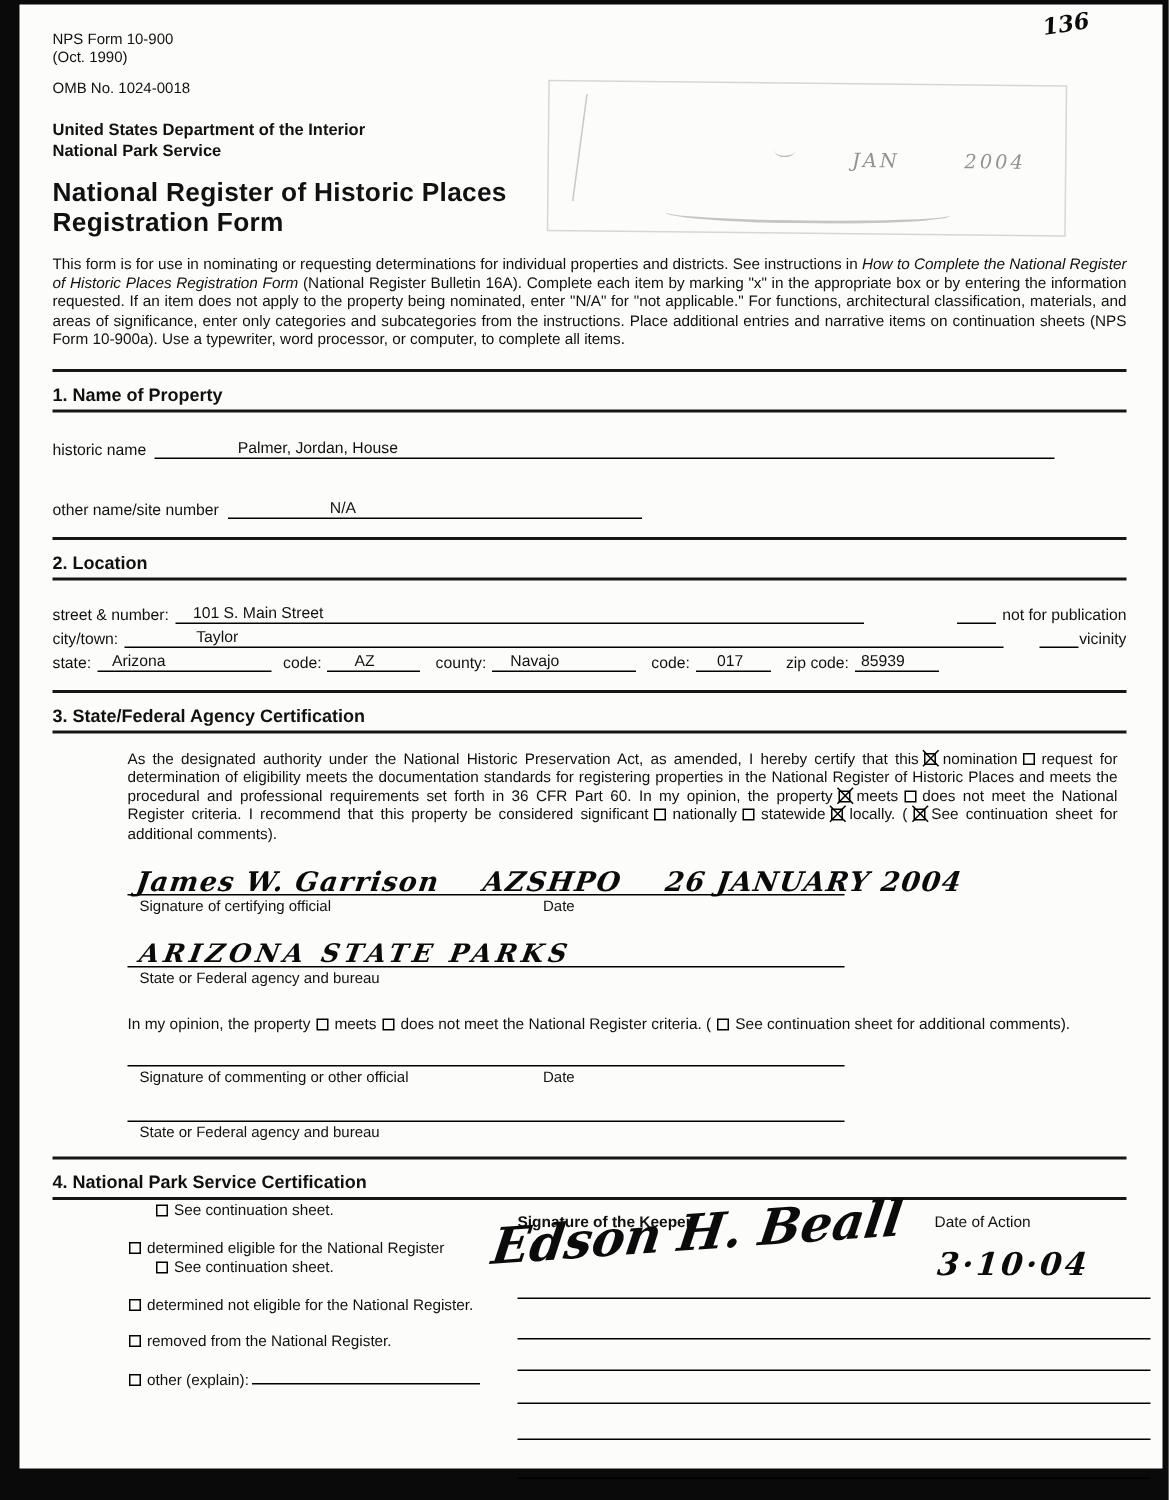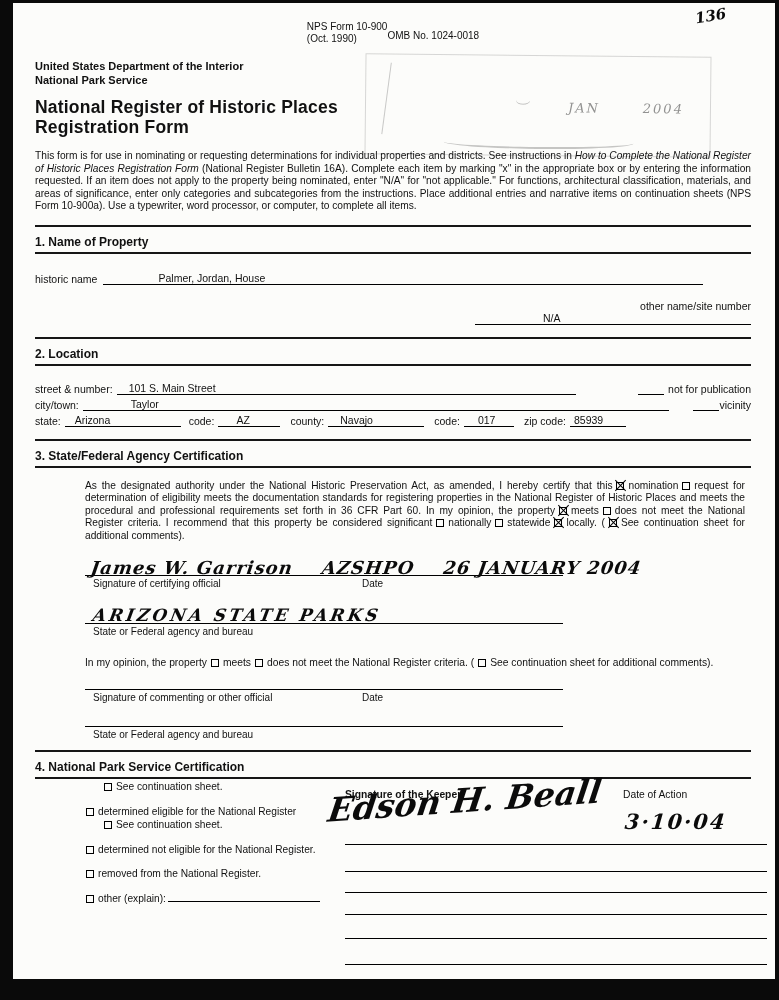--- a/index.html
+++ b/index.html
@@ -8,21 +8,21 @@
     position:relative; width:779px; height:1000px; background:#0a0a0a;
     overflow:hidden; font-family:"Liberation Sans", sans-serif; color:#111;
   }
   .page {
     position:absolute; left:13px; top:3px; width:762px; height:976px;
     background:#fcfcfa;
   }
   .content { position:absolute; left:22px; top:18px; width:716px; }
 
   
-  .hdr { display:flex; justify-content:center; font-size:10px; line-height:12px; }
+  .hdr { display:flex; justify-content:flex-end; font-size:10px; line-height:12px;flex-direction:column; }
   .omb { margin-top:9px; font-size:10px; }
   .dept { margin-top:15px; font-weight:bold; font-size:11px; line-height:13.5px; }
   .title { margin-top:11px; font-weight:bold; font-size:17.5px; line-height:19.5px; letter-spacing:0.2px; }
   .intro { margin:13px 0 0 0; font-size:10.2px; line-height:12.5px; text-align:justify; }
 
   
   .toprule { border-top:2.5px solid #161616; margin-top:12px; }
   .sechead { margin:8px 0 0 0; font-size:12px; font-weight:bold; border-bottom:2.5px solid #161616; padding-bottom:3px; }
 
   
@@ -114,21 +114,21 @@
       <div class="toprule"></div>
       <h2 class="sechead">1. Name of Property</h2>
 
       <div class="frow" style="margin-top:18px; padding-right:48px;">
         <span class="lbl">historic name</span>
         <span class="fline" style="flex:1; margin-left:6px;">
           <span class="fval" style="left:55px;">Palmer, Jordan, House</span>
         </span>
       </div>
 
-      <div class="frow" style="margin-top:15px;flex-direction:column;">
+      <div class="frow" style="margin-top:27px;">
         <span class="lbl">other name/site number</span>
         <span class="fline" style="width:276px; margin-left:6px;">
           <span class="fval" style="left:68px;">N/A</span>
         </span>
       </div>
 
       <div class="toprule"></div>
       <h2 class="sechead">2. Location</h2>
 
       <div class="frow" style="margin-top:16px;">

